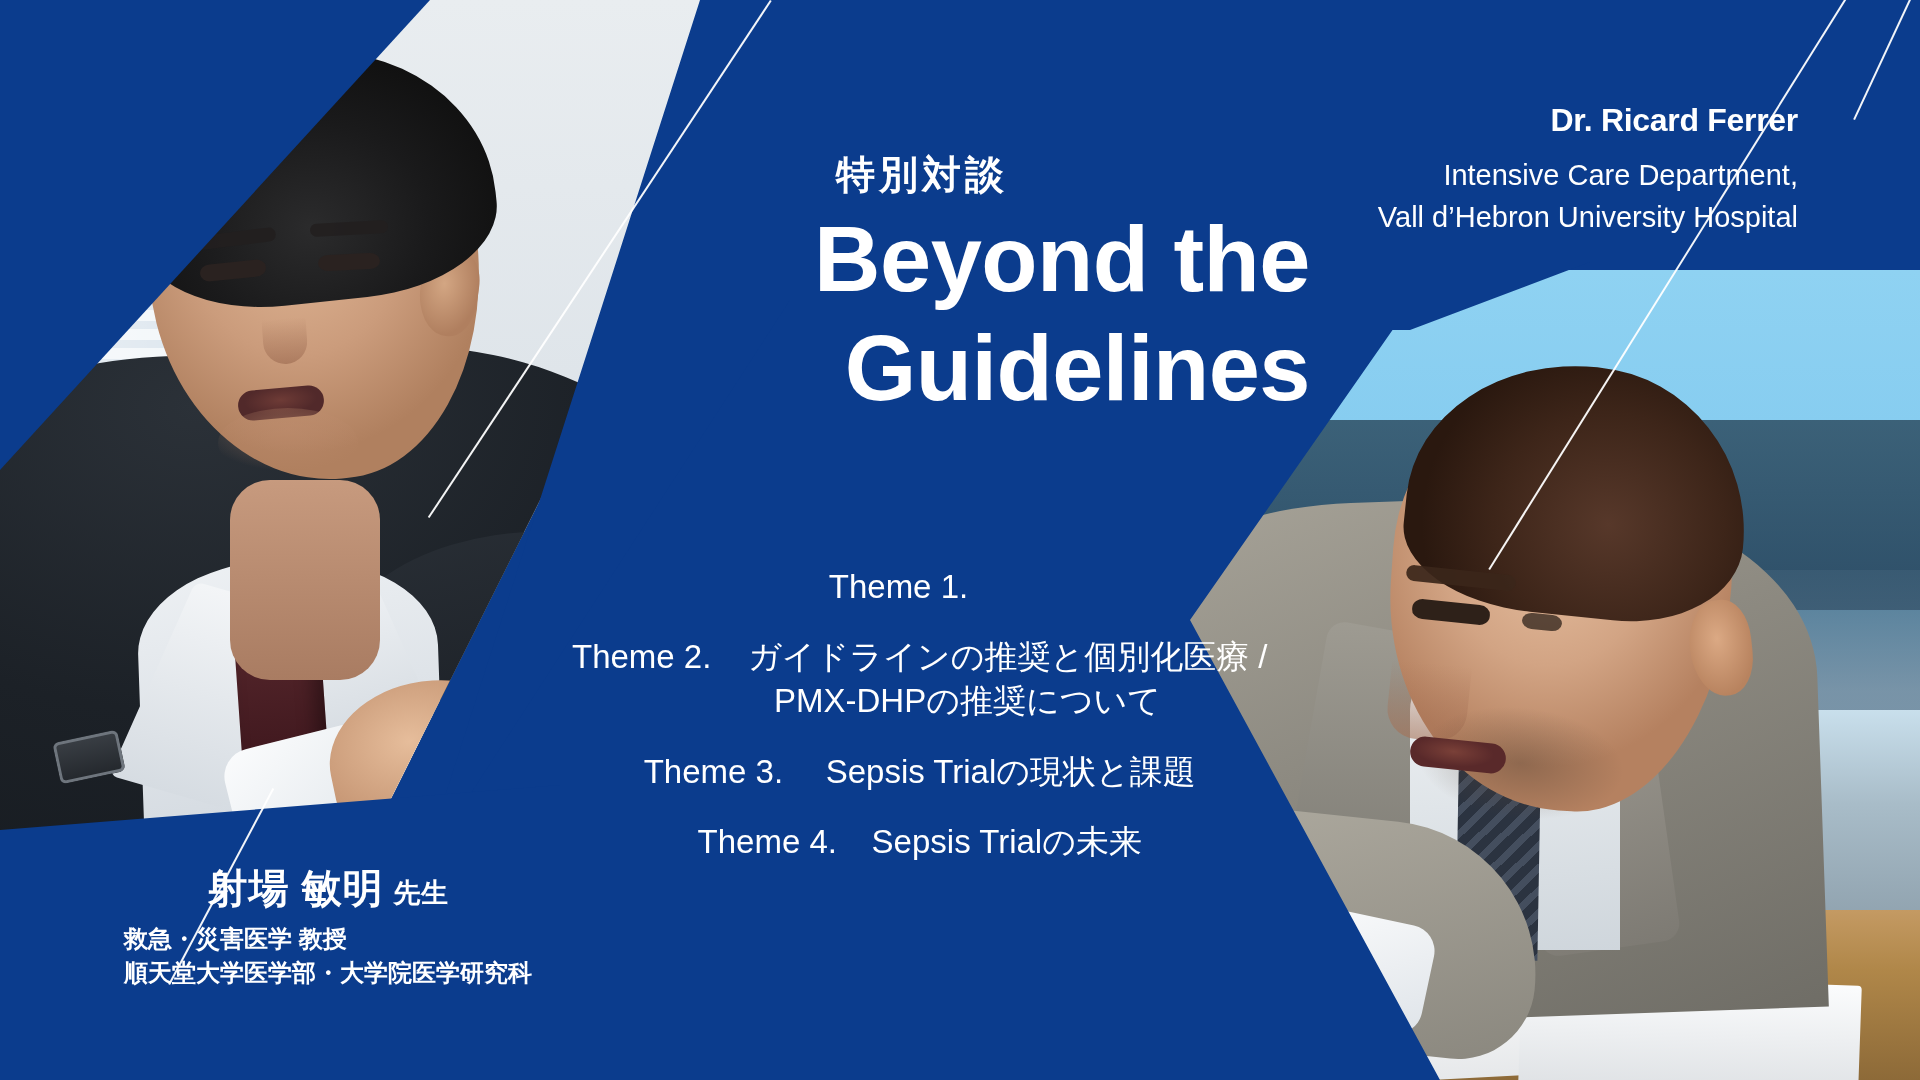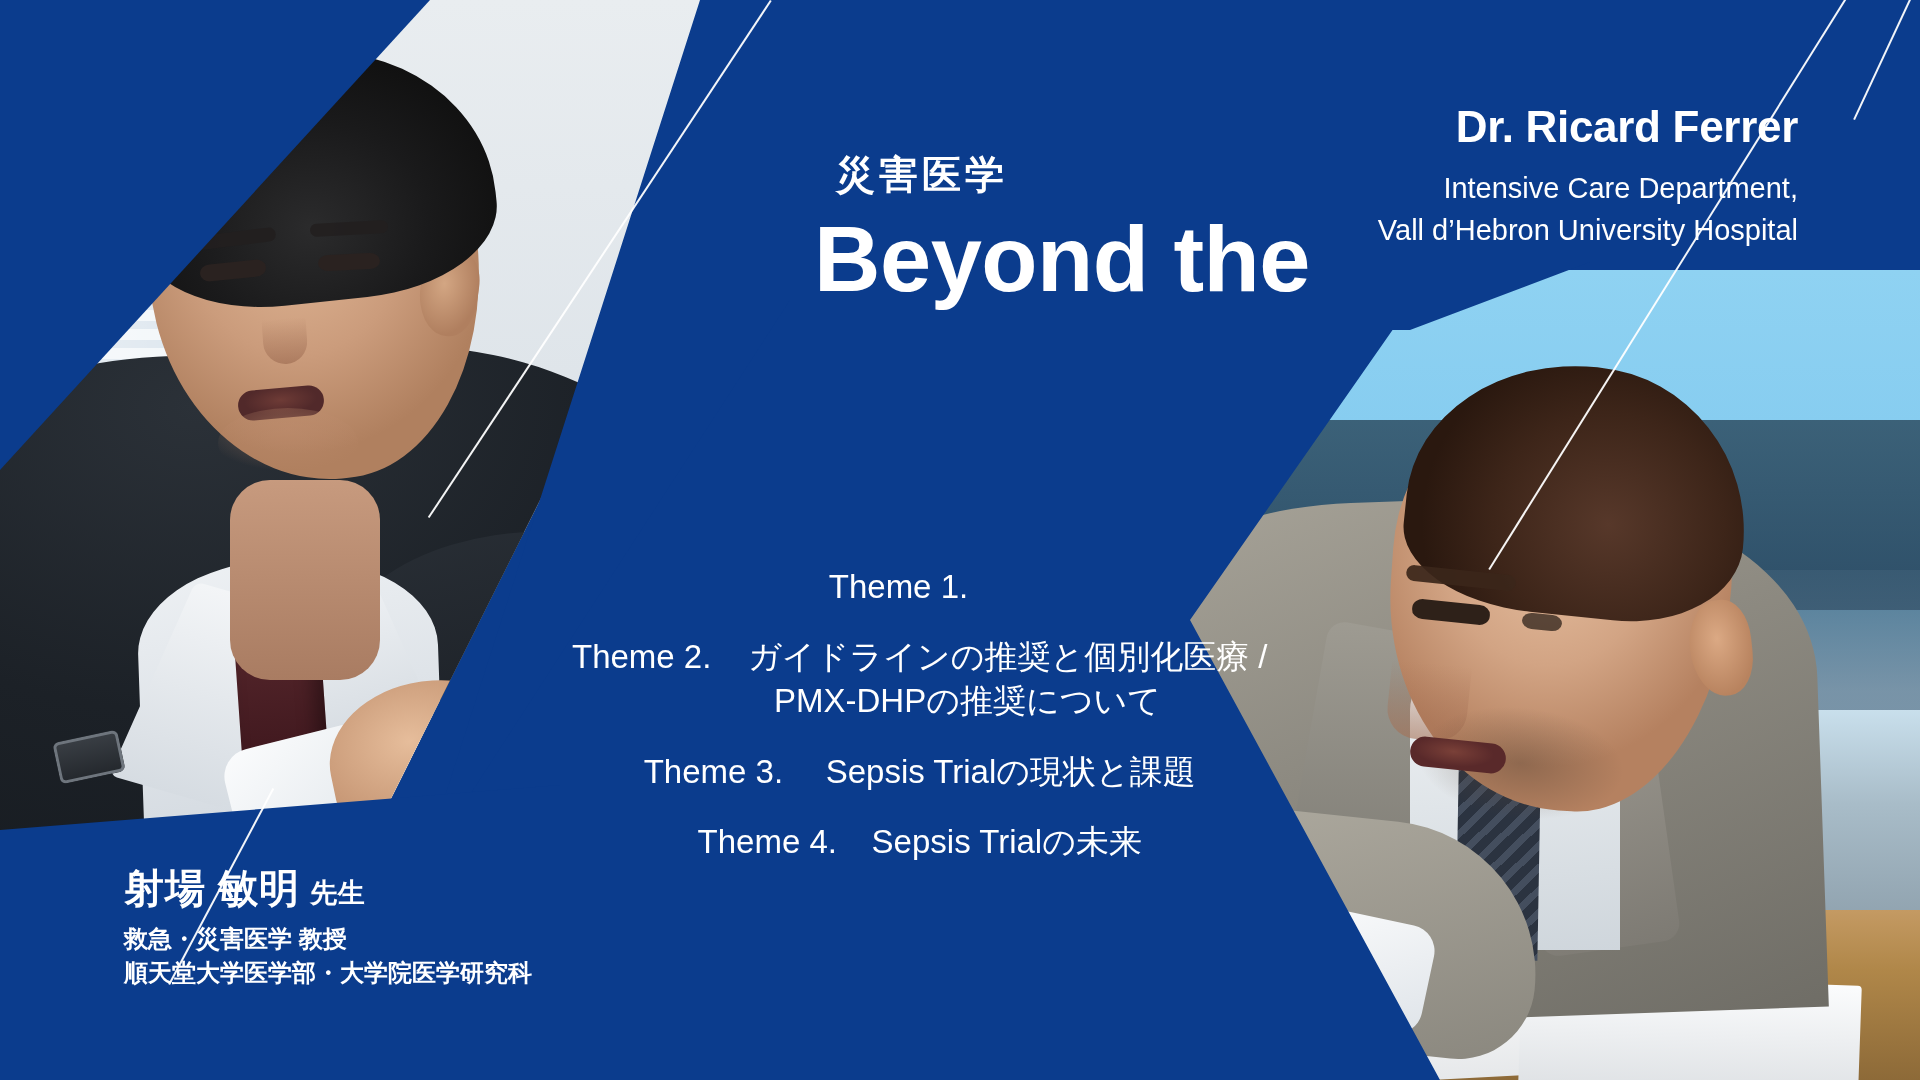--- a/index.html
+++ b/index.html
@@ -386,21 +386,21 @@
   }
   .title .l2{ display:block; }
 
   .ferrer-block{
     position:absolute;
     right: 122px; top: 103px;
     text-align: right;
     color:#ffffff;
   }
   .ferrer-name{
-    font-size: 44px;
+    font-size: 32px;
     font-weight: 700;
     letter-spacing: -0.3px;
     line-height: 1.1;
     white-space: nowrap;
   }
   .ferrer-aff{
     margin-top: 16px;
     font-size: 29px;
     font-weight: 400;
     line-height: 1.45;
@@ -437,20 +437,21 @@
     position:absolute;
     left: 124px; bottom: 90px;
     color:#ffffff;
   }
   .jp-name{
     font-size: 40px;
     font-weight: 700;
     letter-spacing: 1px;
     line-height: 1.1;
     white-space: nowrap;
+    text-align: center;
   }
   .jp-name .hon{
     font-size: 27px;
     font-weight: 700;
     margin-left: 10px;
     letter-spacing: 0.5px;
   }
   .jp-aff{
     margin-top: 12px;
     font-size: 24px;
@@ -527,23 +528,24 @@
   <div class="blue-left-wedge"></div>
   <div class="blue-center"></div>
   <div class="blue-right-wedge"></div>
   <div class="blue-bottom-left"></div>
 
   <div class="accent accent-1"></div>
   <div class="accent accent-2"></div>
   <div class="accent accent-3"></div>
   <div class="accent accent-4"></div>
 
-  <div class="kicker">災害医学</div>
+  <div class="kicker">特別対談</div>
   <div class="title">
     <span class="l1">Beyond the</span>
+    <span class="l2">Guidelines</span>
   </div>
 
   <div class="ferrer-block">
     <div class="ferrer-name">Dr. Ricard Ferrer</div>
     <div class="ferrer-aff">
       <div>Intensive Care Department,</div>
       <div>Vall d’Hebron University Hospital</div>
     </div>
   </div>
 

